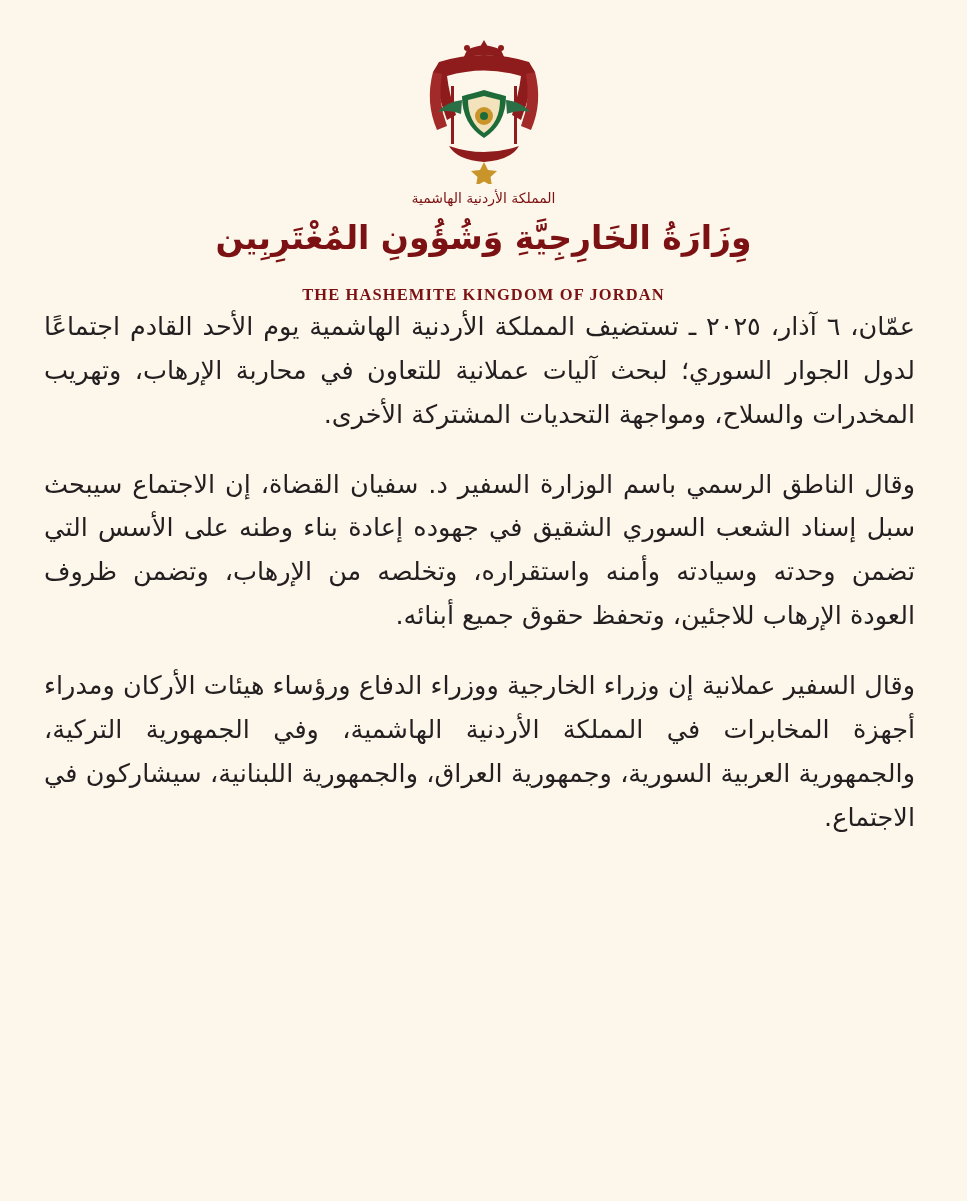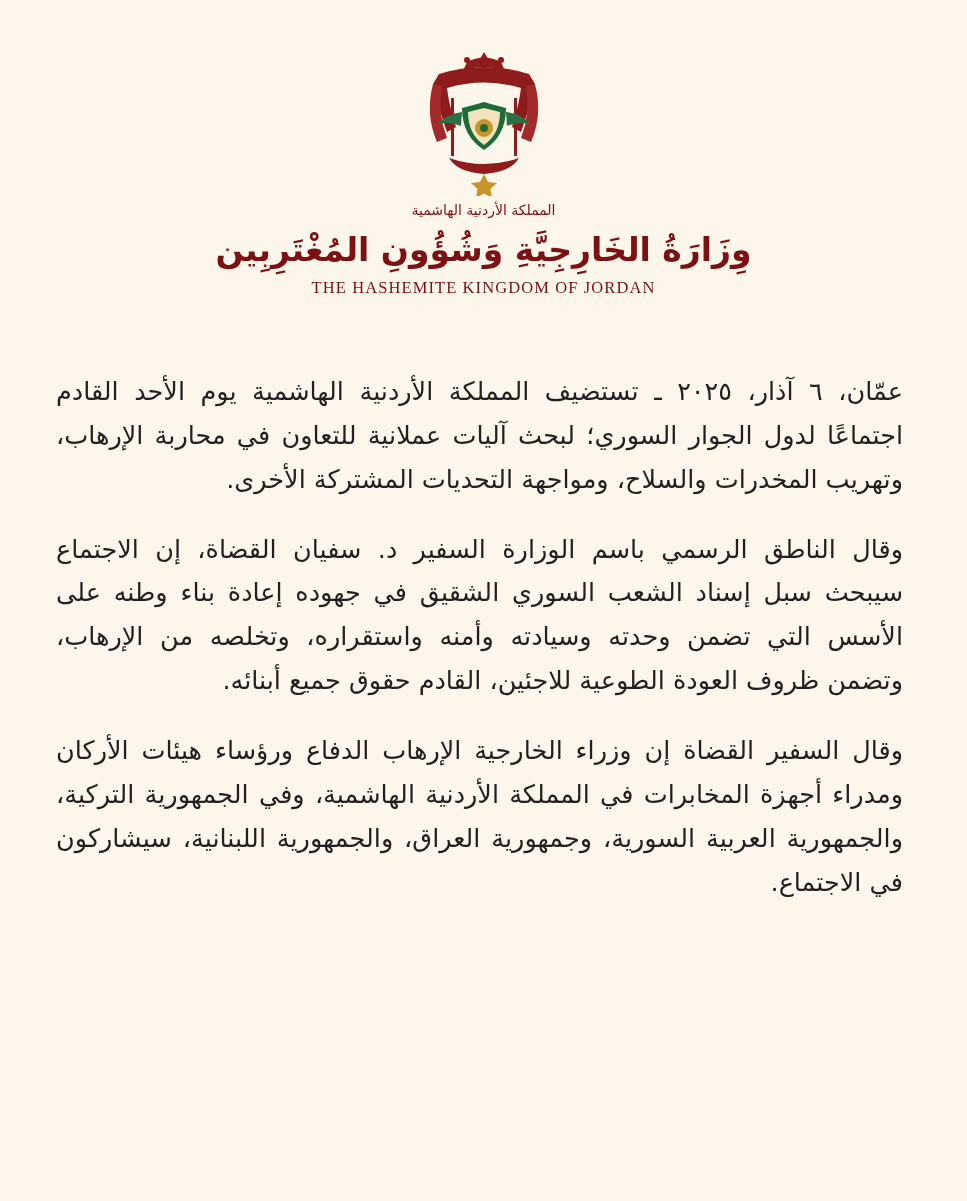--- a/index.html
+++ b/index.html
@@ -11,21 +11,21 @@
     height: 1201px;
     background: #fdf6ea;
     font-family: "DejaVu Sans", sans-serif;
     overflow: hidden;
   }
   .page {
     position: relative;
     width: 967px;
     height: 1201px;
     box-sizing: border-box;
-    padding: 12px;
+    padding: 0;
   }
 
   
   .letterhead {
     width: 100%;
     padding-top: 34px;
     text-align: center;
   }
   .crest {
     margin: 0 auto;
@@ -44,39 +44,38 @@
   }
   .arabic-ministry {
     margin-top: 12px;
     font-family: "DejaVu Sans", sans-serif;
     font-size: 33px;
     color: #7b1113;
     font-weight: 700;
     letter-spacing: -1px;
   }
   .en-line1 {
-    margin-top: 9px;
+    margin-top: 28px;
     font-family: "Liberation Serif", serif;
     font-size: 16.5px;
     letter-spacing: 1.1px;
     color: #7b1113;
-    font-weight: 400;
+    font-weight: 700;
   }
   .en-line2 {
     margin-top: 3px;
     font-family: "Liberation Serif", serif;
     font-size: 16.5px;
     letter-spacing: 1.1px;
     color: #7b1113;
     font-weight: 700;
   }
 
   
   .body-copy {
-    margin-top: 72px;
     padding: 0 52px 0 44px;
     direction: rtl;
     text-align: justify;
     text-align-last: right;
   }
   .para {
     font-family: "DejaVu Sans", sans-serif;
     font-size: 25.5px;
     line-height: 1.72;
     color: #231f20;
@@ -124,17 +123,17 @@
       </svg>
     </div>
 
     <div class="arabic-kingdom">المملكة الأردنية الهاشمية</div>
     <div class="arabic-ministry">وِزَارَةُ الخَارِجِيَّةِ وَشُؤُونِ المُغْتَرِبِين</div>
     <div class="en-line1">THE HASHEMITE KINGDOM OF JORDAN</div>
   </header>
 
   <main class="body-copy">
     <p class="para">عمّان، ٦ آذار، ٢٠٢٥ ـ تستضيف المملكة الأردنية الهاشمية يوم الأحد القادم اجتماعًا لدول الجوار السوري؛ لبحث آليات عملانية للتعاون في محاربة الإرهاب، وتهريب المخدرات والسلاح، ومواجهة التحديات المشتركة الأخرى.</p>
-    <p class="para">وقال الناطق الرسمي باسم الوزارة السفير د. سفيان القضاة، إن الاجتماع سيبحث سبل إسناد الشعب السوري الشقيق في جهوده إعادة بناء وطنه على الأسس التي تضمن وحدته وسيادته وأمنه واستقراره، وتخلصه من الإرهاب، وتضمن ظروف العودة الطوعية للاجئين، القادم حقوق جميع أبنائه.</p>
-    <p class="para">وقال السفير القضاة إن وزراء الخارجية الإرهاب الدفاع ورؤساء هيئات الأركان ومدراء أجهزة المخابرات في المملكة الأردنية الهاشمية، وفي الجمهورية التركية، والجمهورية العربية السورية، وجمهورية العراق، والجمهورية اللبنانية، سيشاركون في الاجتماع.</p>
+    <p class="para">وقال الناطق الرسمي باسم الوزارة السفير د. سفيان القضاة، إن الاجتماع سيبحث سبل إسناد الشعب السوري الشقيق في جهوده إعادة بناء وطنه على الأسس التي تضمن وحدته وسيادته وأمنه واستقراره، وتخلصه من الإرهاب، وتضمن ظروف العودة الإرهاب للاجئين، وتحفظ حقوق جميع أبنائه.</p>
+    <p class="para">وقال السفير عملانية إن وزراء الخارجية ووزراء الدفاع ورؤساء هيئات الأركان ومدراء أجهزة المخابرات في المملكة الأردنية الهاشمية، وفي الجمهورية التركية، والجمهورية العربية السورية، وجمهورية العراق، والجمهورية اللبنانية، سيشاركون في الاجتماع.</p>
   </main>
 
 </div>
 
 </body></html>

